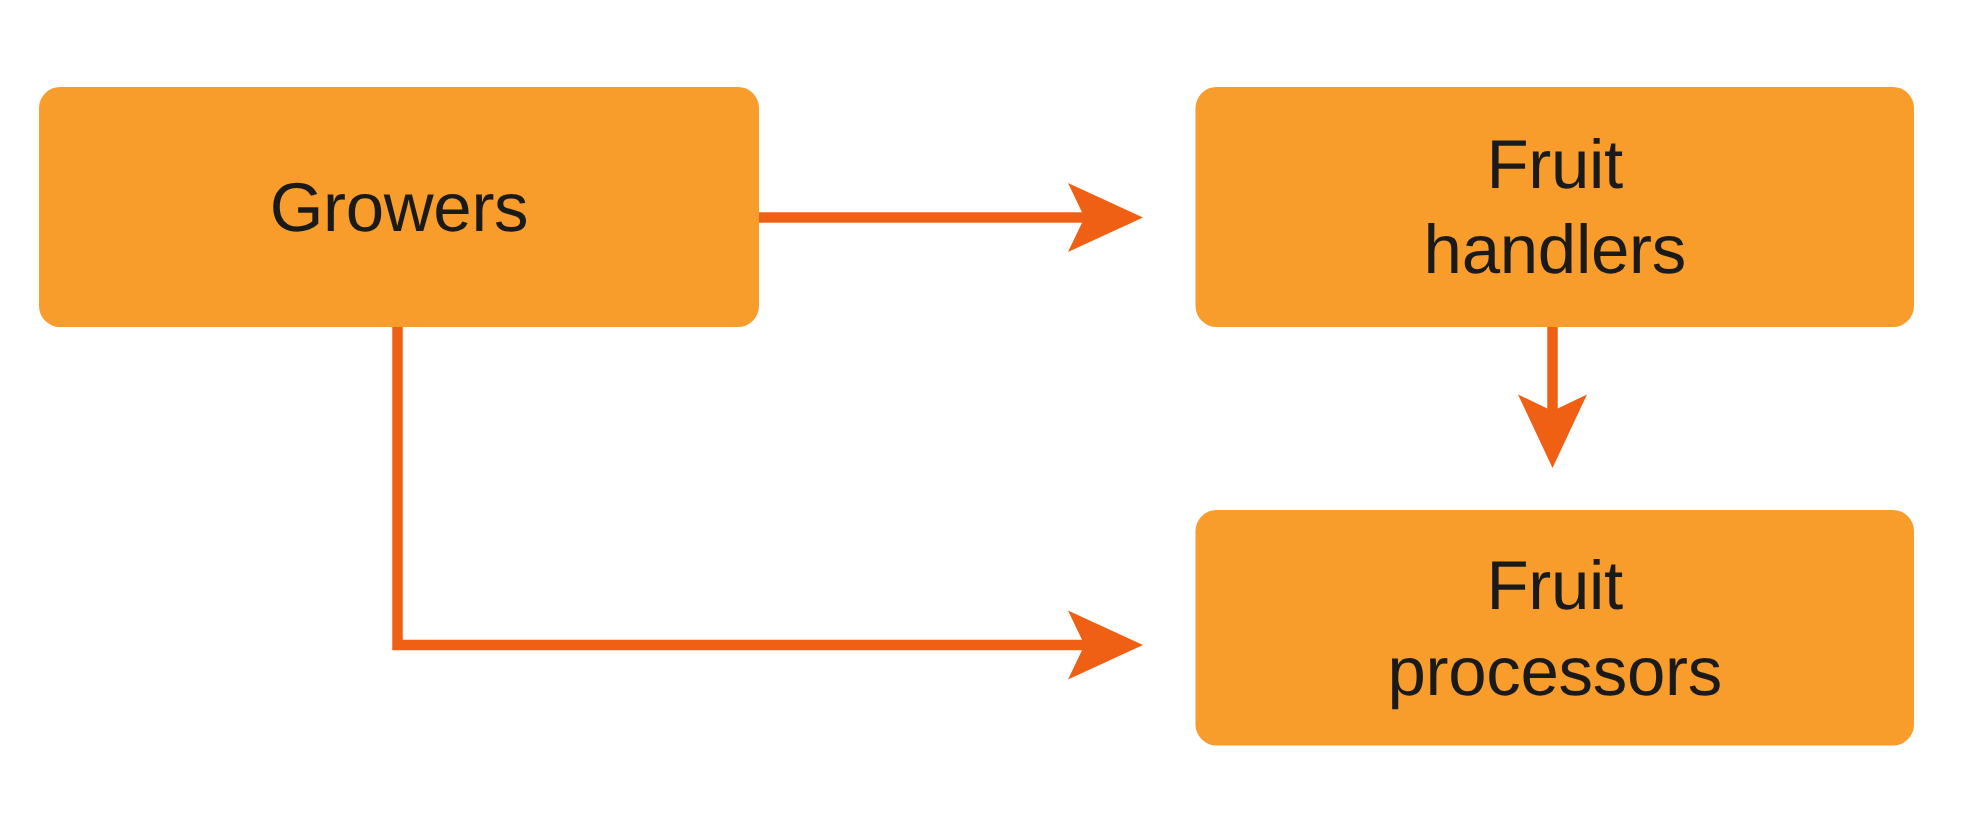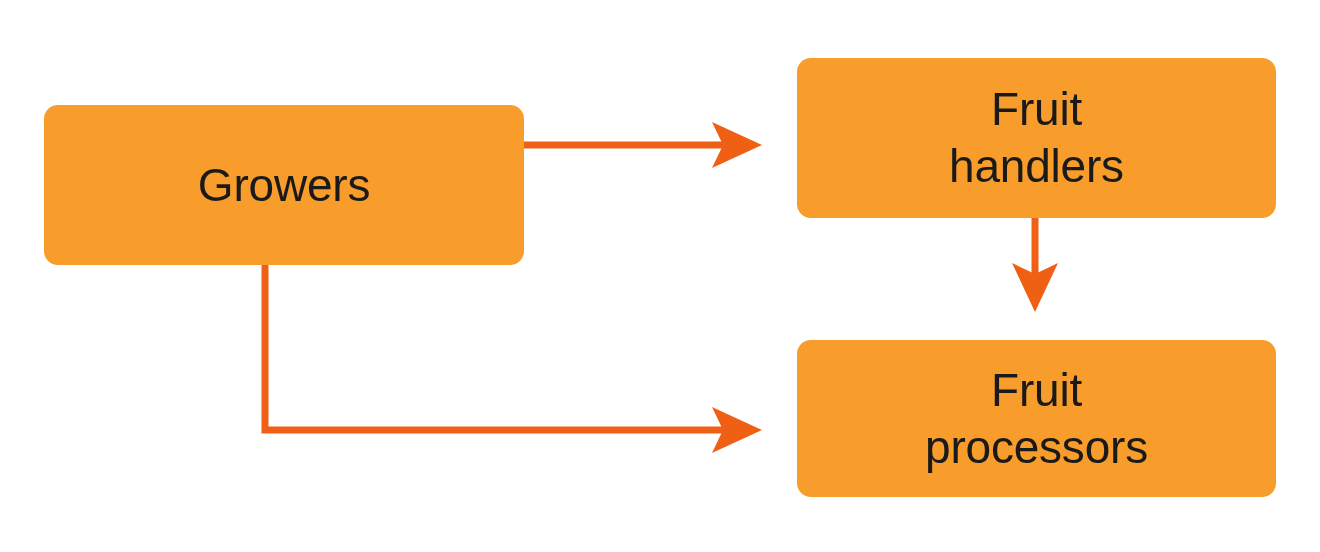--- a/index.html
+++ b/index.html
@@ -39,25 +39,24 @@
     color: #1A1A1A;
     font-family: "Liberation Sans", sans-serif;
     font-size: 46px;
     font-weight: 400;
     line-height: 57px;
     letter-spacing: -0.2px;
     white-space: pre-line;
     padding: 0 10px;
   }
   #node-growers {
-    left: 44px;
+    left: 26px;
     top: 58px;
     width: 480px;
     height: 160px;
-    margin-top: 47px;
   }
   #node-fruit-handlers {
     left: 797px;
     top: 58px;
     width: 479px;
     height: 160px;
   }
   #node-fruit-processors {
     left: 797px;
     top: 340px;

